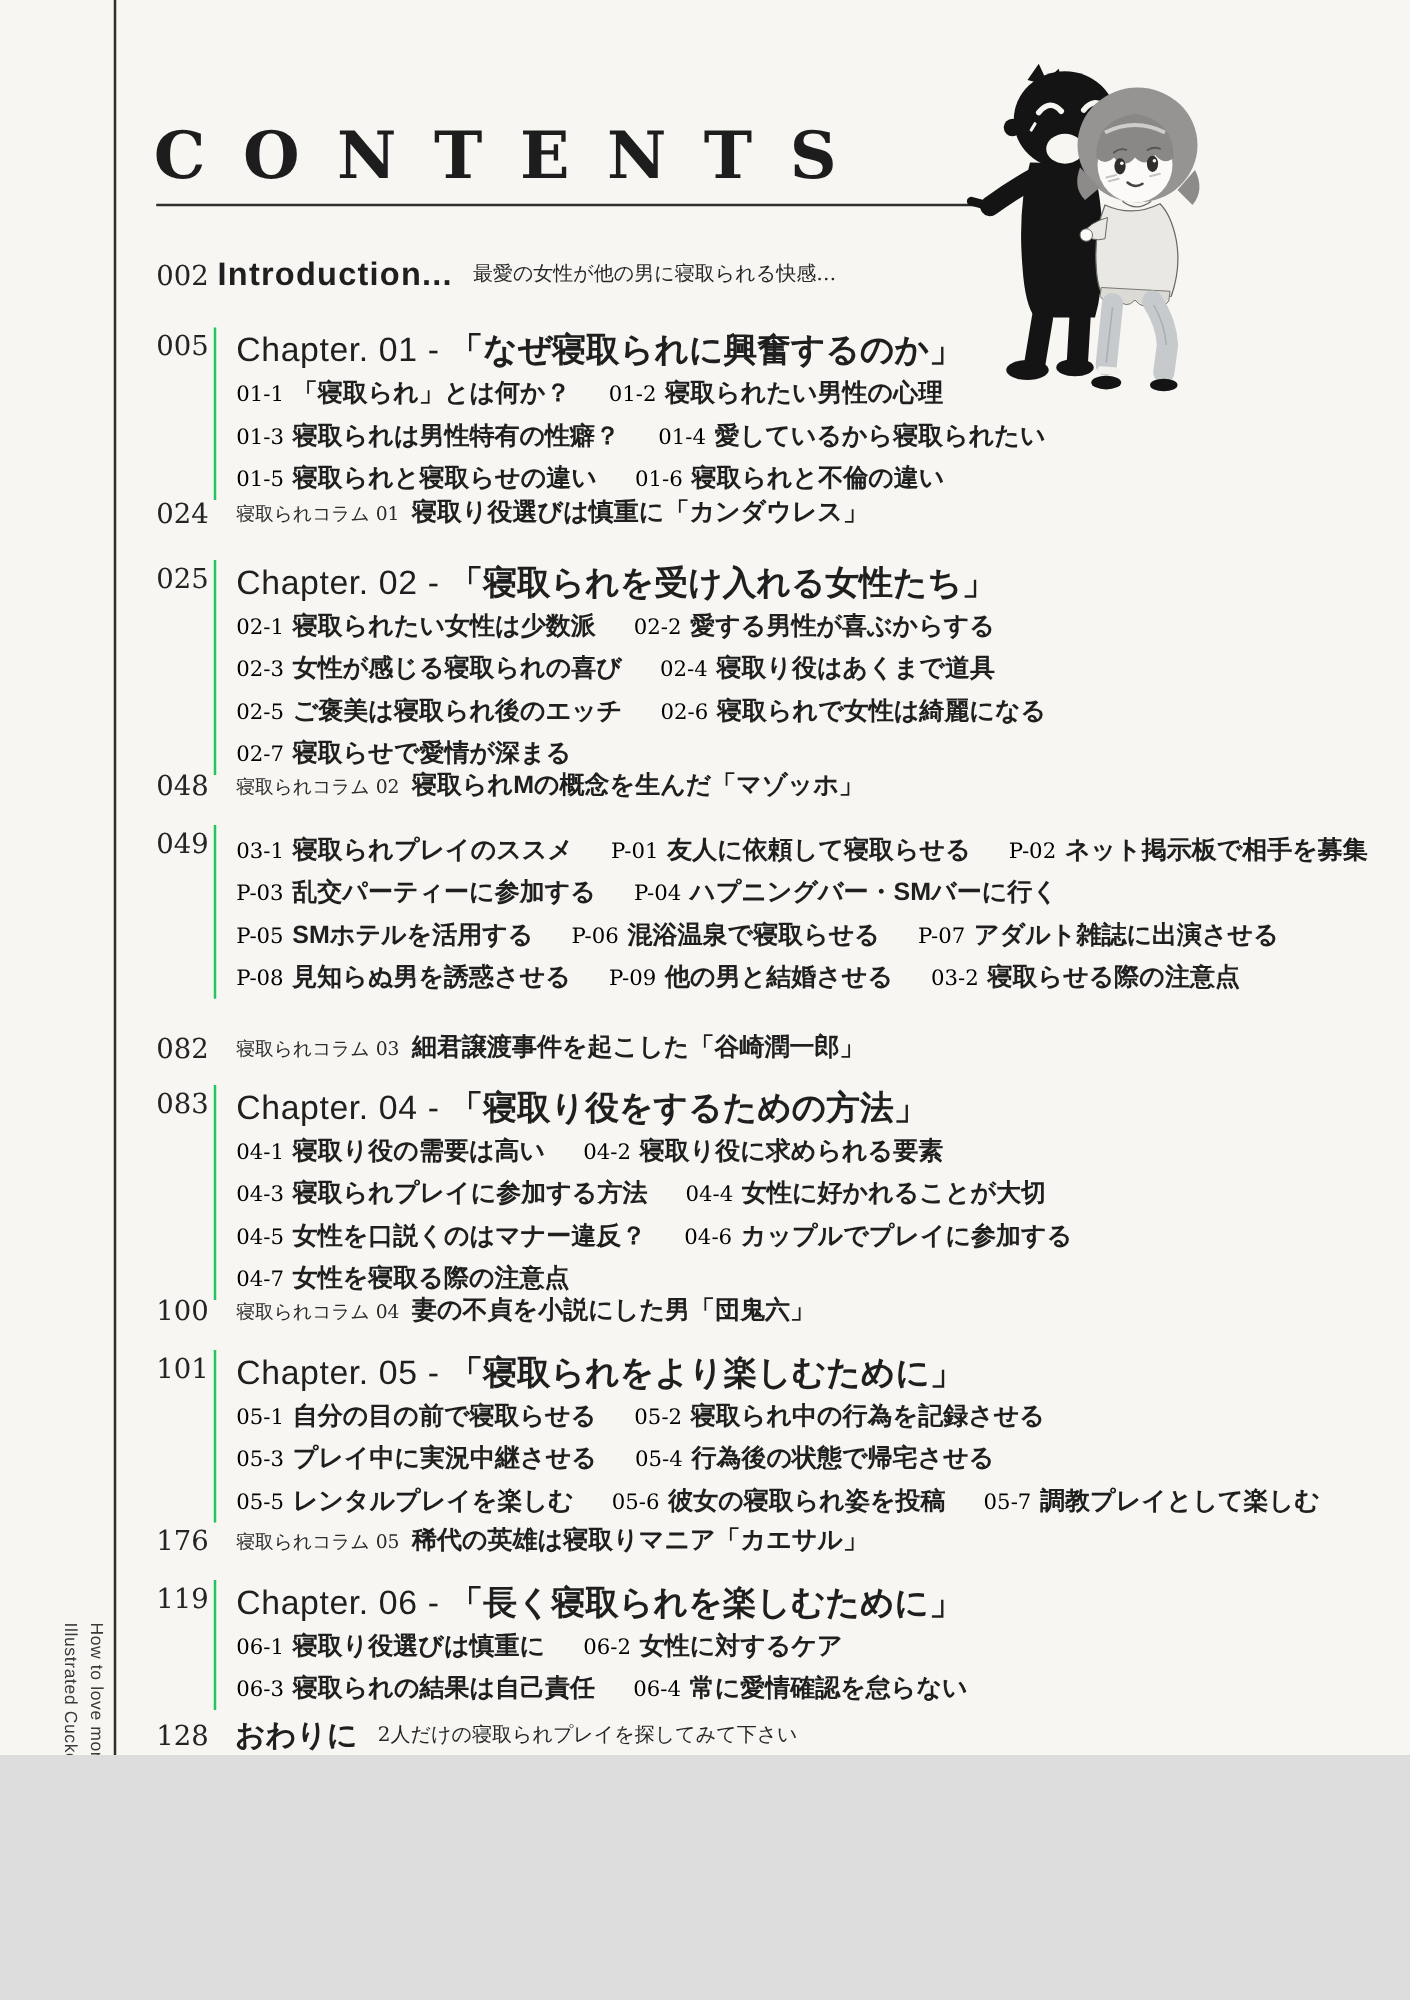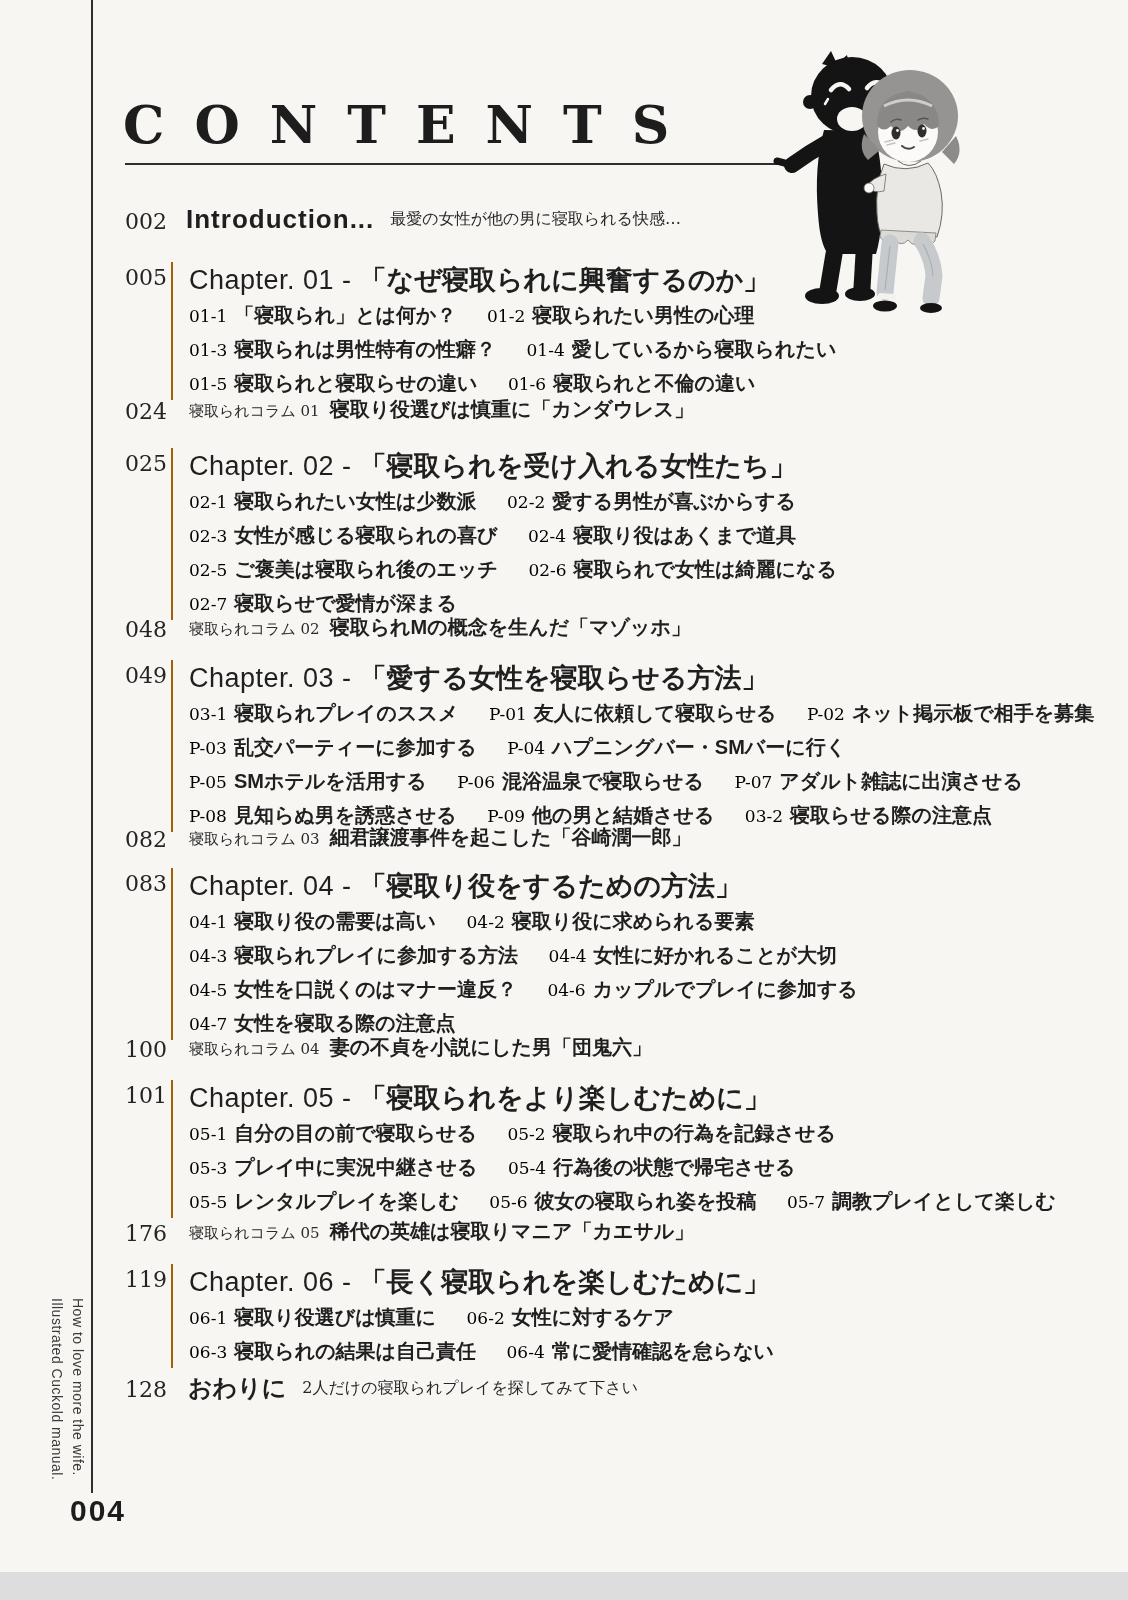--- a/index.html
+++ b/index.html
@@ -1,17 +1,17 @@
 <!DOCTYPE html>
 <html><head>
 <meta charset="utf-8">
 <style>
   html,body { margin:0; padding:0; background:#dddddd; }
   .page {
-    position:relative; width:1128px; height:1572px; margin:0 auto;
+    position:relative; width:1128px; height:1404px; margin:0 auto;
     background:#f7f6f3; overflow:hidden;
     font-family:"Liberation Sans", sans-serif; color:#1f1f1f;
   }
   .serif { font-family:"DejaVu Serif","Liberation Serif", serif; }
 
   .side-rule { position:absolute; left:91px; top:0; width:2px; height:1493px; background:#2e2e2e; }
 
   .contents-title {
     position:absolute; left:123px; top:94px; margin:0;
     font-family:"DejaVu Serif","Liberation Serif", serif;
@@ -20,26 +20,26 @@
   .title-rule { position:absolute; left:125px; top:163px; width:660px; height:2px; background:#2e2e2e; }
 
   .illustration { position:absolute; left:772px; top:44px; }
 
   .entry { position:absolute; left:125px; right:24px; display:flex; align-items:flex-start; }
   .num { flex:0 0 46px; width:46px; font-family:"DejaVu Serif","Liberation Serif",serif;
          font-size:22px; color:#242424; padding-top:3px; }
 
   
   .inline-row { align-items:center; white-space:nowrap; }
-  .intro-label { font-size:26px; font-weight:600; letter-spacing:1px; margin-left:15px; margin-right:16px; }
+  .intro-label { font-size:26px; font-weight:600; letter-spacing:1px; margin-left:3px; margin-right:16px; }
   .outro-label { font-size:24px; font-weight:700; margin-left:17px; margin-right:16px; }
   .row-sub { font-size:16px; color:#262626; }
 
   
-  .chap-body { border-left:2px solid #a16207; padding-left:16px; flex:1; min-width:0; }
+  .chap-body { border-left:2px solid #22c55e; padding-left:16px; flex:1; min-width:0; }
   .chap-title { font-size:27px; line-height:36px; white-space:nowrap; }
   .chap-prefix { font-weight:500; letter-spacing:0.5px; }
   .chap-jp { font-weight:800; }
   .sub-line { line-height:30px; white-space:nowrap; margin-top:2px; }
   .sub-line:first-of-type { margin-top:5px; }
   .item { margin-right:26px; }
   .item:last-child { margin-right:0; }
   .sno { font-family:"DejaVu Serif","Liberation Serif",serif; font-size:17px; color:#000000; margin-right:7px; }
   .stxt { font-size:20px; font-weight:700; }
 
@@ -169,21 +169,20 @@
     <span class="num">048</span>
     <div class="col-body">
       <span class="col-label">寝取られコラム 02</span>
       <span class="col-title">寝取られMの概念を生んだ「マゾッホ」</span>
     </div>
   </div>
 
   <div class="entry" style="top:660px">
     <span class="num">049</span>
     <div class="chap-body">
-      <div class="chap-title"><span class="chap-prefix">Chapter. 03 - </span><span class="chap-jp">「愛する女性を寝取らせる方法」</span></div>
       <div class="sub-line">
         <span class="item"><span class="sno">03-1</span><span class="stxt">寝取られプレイのススメ</span></span>
         <span class="item"><span class="sno">P-01</span><span class="stxt">友人に依頼して寝取らせる</span></span>
         <span class="item"><span class="sno">P-02</span><span class="stxt">ネット掲示板で相手を募集</span></span>
       </div>
       <div class="sub-line">
         <span class="item"><span class="sno">P-03</span><span class="stxt">乱交パーティーに参加する</span></span>
         <span class="item"><span class="sno">P-04</span><span class="stxt">ハプニングバー・SMバーに行く</span></span>
       </div>
       <div class="sub-line">

